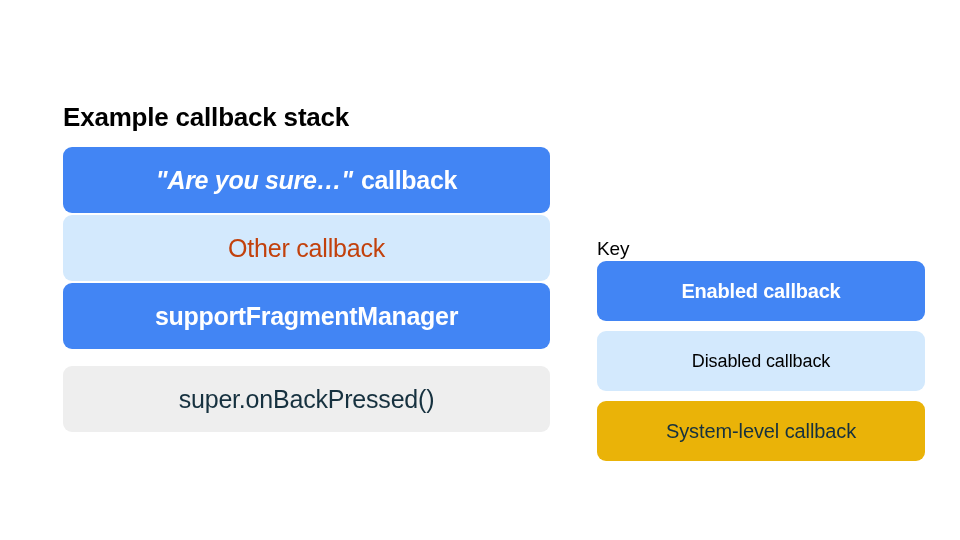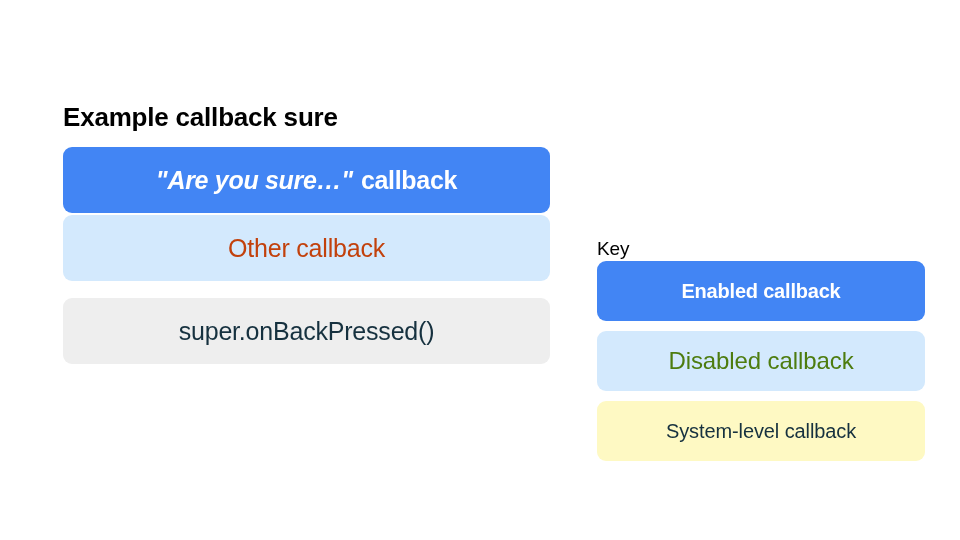--- a/index.html
+++ b/index.html
@@ -132,57 +132,60 @@
   .key-card--enabled {
     background: #4285f4;
     color: #ffffff;
     font-weight: 700;
     font-size: 20px;
     letter-spacing: -0.2px;
   }
 
   .key-card--disabled {
     background: #d3e9fd;
-    color: #4d7c0f;
-    font-weight: 400;
-    font-size: 24px;
+    color: #000000;
+    font-weight: 400;
+    font-size: 18px;
     letter-spacing: -0.1px;
   }
 
   .key-card--system {
-    background: #fef9c3;
+    background: #eab308;
     color: #16313f;
     font-weight: 400;
     font-size: 20px;
     letter-spacing: -0.1px;
   }
 </style>
 </head>
 <body>
 
 <div class="canvas">
 
   <div class="stack-section">
 
-    <div class="stack-title">Example callback sure</div>
+    <div class="stack-title">Example callback stack</div>
 
     <div class="stack-list">
 
       <div class="card card--enabled">
         <span class="card-text-group">
           <span class="quoted">"Are you sure…"</span>
           <span class="tail">callback</span>
         </span>
       </div>
 
       <div class="card card--disabled">
         <span>Other callback</span>
       </div>
 
 
+      <div class="card card--enabled">
+        <span>supportFragmentManager</span>
+      </div>
 
       <div class="card card--system">
         <span>super.onBackPressed()</span>
       </div>
 
     </div>
   </div>
 
   <div class="key-section">
 

